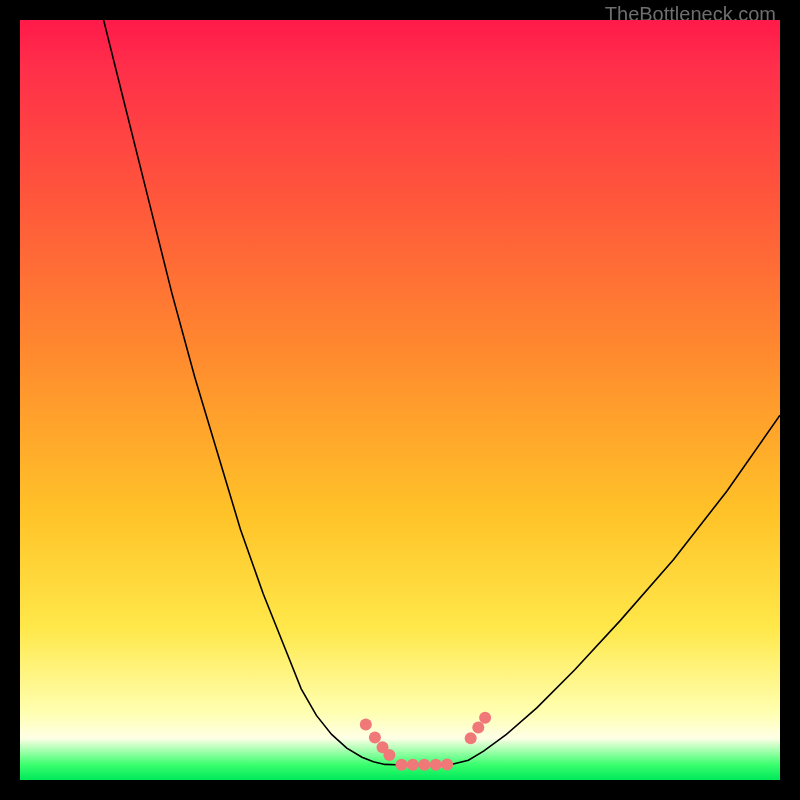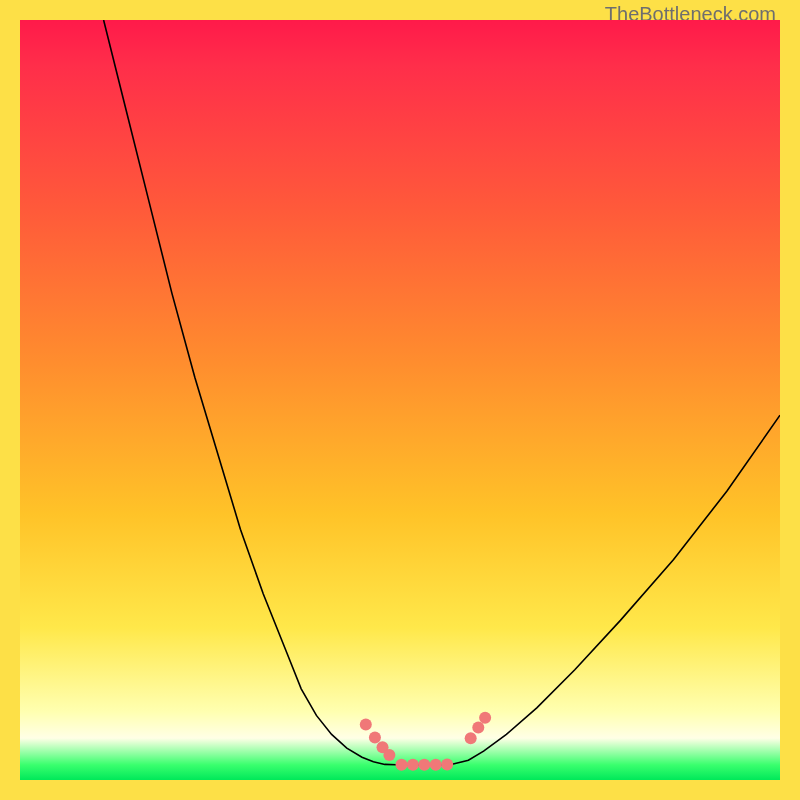--- a/index.html
+++ b/index.html
@@ -6,21 +6,21 @@
     margin: 0;
     padding: 0;
     width: 800px;
     height: 800px;
     overflow: hidden;
   }
   .stage {
     position: relative;
     width: 800px;
     height: 800px;
-    background: #fde047;
+    background: #000000;
   }
   .plot-area {
     position: absolute;
     left: 20px;
     top: 20px;
     width: 760px;
     height: 760px;
     overflow: hidden;
   }
   .gradient-bg {

